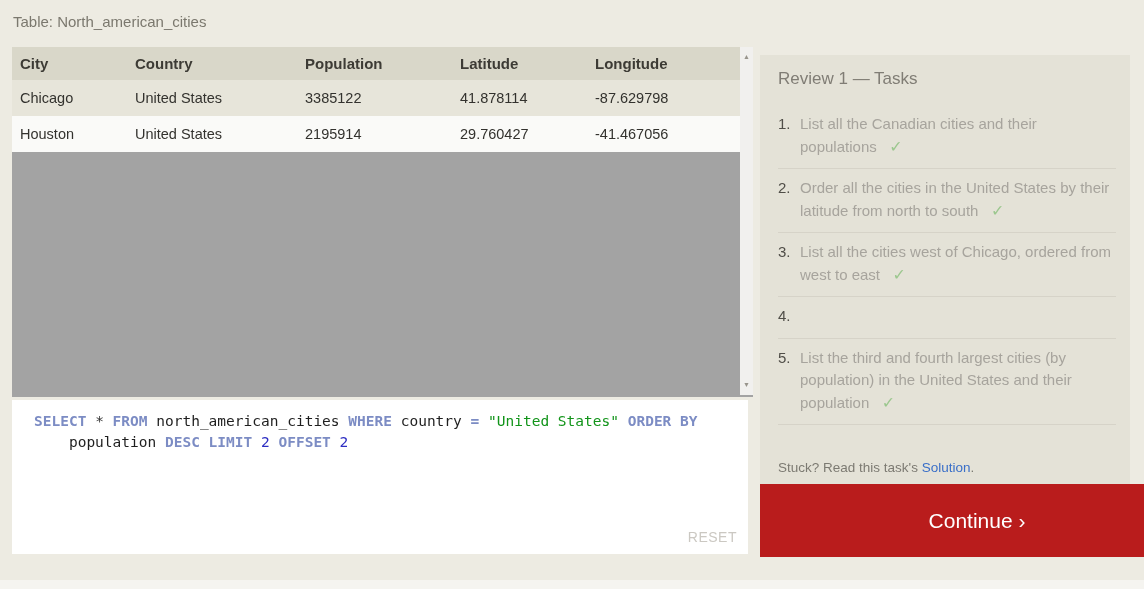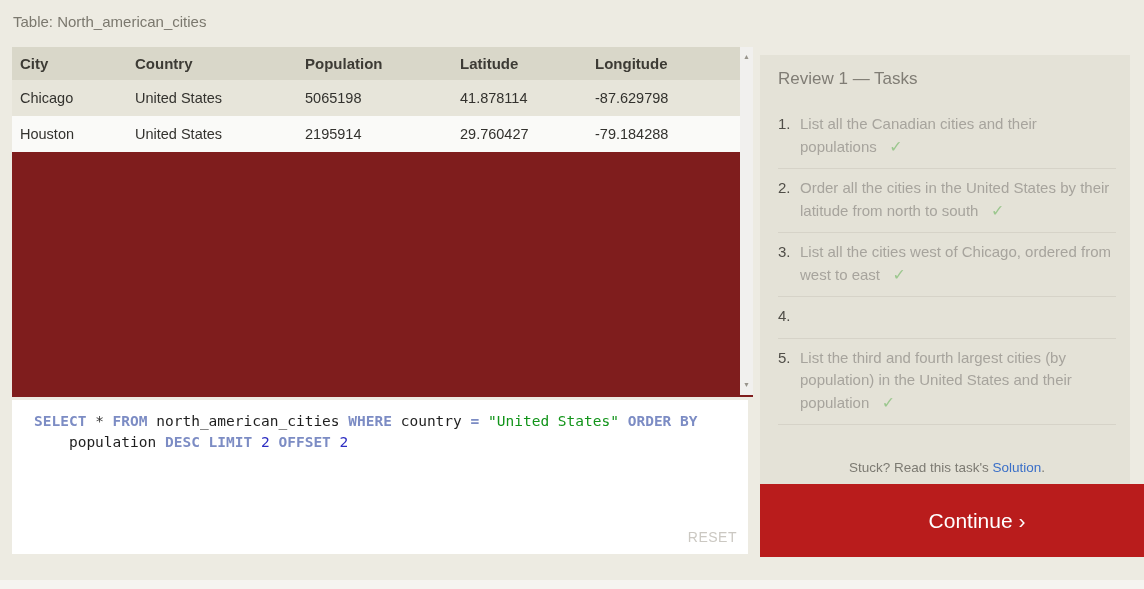--- a/index.html
+++ b/index.html
@@ -11,21 +11,21 @@
   }
 
   
   .page-title {
     position:absolute; left:13px; top:13px;
     font-size:15px; color:#7b786e;
   }
 
   .results-panel {
     position:absolute; left:12px; top:47px; width:741px; height:350px;
-    background:#7f1d1d;
+    background:#a3a3a3;
   }
   .results-table {
     border-collapse:collapse; table-layout:fixed; width:728px;
     font-size:14.5px; color:#33322e;
   }
   .results-table col.c1{width:115px}.results-table col.c2{width:170px}
   .results-table col.c3{width:155px}.results-table col.c4{width:135px}
   .results-table col.c5{width:153px}
   .results-table th {
     background:#d9d7c9; color:#3d3b35; font-weight:bold; text-align:left;
@@ -75,21 +75,21 @@
   .task-heading { font-size:17px; color:#807d75; margin-bottom:24px; }
   .task-list { list-style:none; }
   .task-item {
     display:flex; padding:8px 0 10px; border-bottom:1px solid #d6d3c8;
     font-size:15px; line-height:22.5px;
   }
   .task-item:first-child { padding-top:0; }
   .task-num  { flex:none; width:22px; color:#504e48; }
   .task-body { flex:1; color:#a7a49d; }
   .task-check { color:#9bc78e; font-size:16px; margin-left:8px; }
-  .stuck-section { margin-top:32px; font-size:13.5px; line-height:21px; color:#7c7a72;text-align:center; }
+  .stuck-section { margin-top:32px; font-size:13.5px; line-height:21px; color:#7c7a72; }
   .solution-link { color:#3a6fc8; text-decoration:none; cursor:pointer; }
 
   .continue-btn {
     position:absolute; left:760px; top:484px; width:434px; height:73px;
     background:#b91c1c; border:none; color:#ffffff; font-size:21px;
     font-family:"Liberation Sans", sans-serif; cursor:pointer;
   }
 
   .bottom-strip {
     position:absolute; left:0; top:580px; width:1144px; height:9px;
@@ -116,30 +116,30 @@
           <th>Country</th>
           <th>Population</th>
           <th>Latitude</th>
           <th>Longitude</th>
         </tr>
       </thead>
     <tbody>
         <tr>
           <td>Chicago</td>
           <td>United States</td>
-          <td>5065198</td>
+          <td>3385122</td>
           <td>41.878114</td>
           <td>-87.629798</td>
         </tr>
         <tr>
           <td>Houston</td>
           <td>United States</td>
           <td>2195914</td>
           <td>29.760427</td>
-          <td>-79.184288</td>
+          <td>-41.467056</td>
         </tr>
       </tbody>
   </table>
   <div class="v-scrollbar">
     <div class="sb-arrow up">▲</div>
     <div class="sb-arrow down">▼</div>
   </div>
 </div>
 
 <div class="sql-editor">

